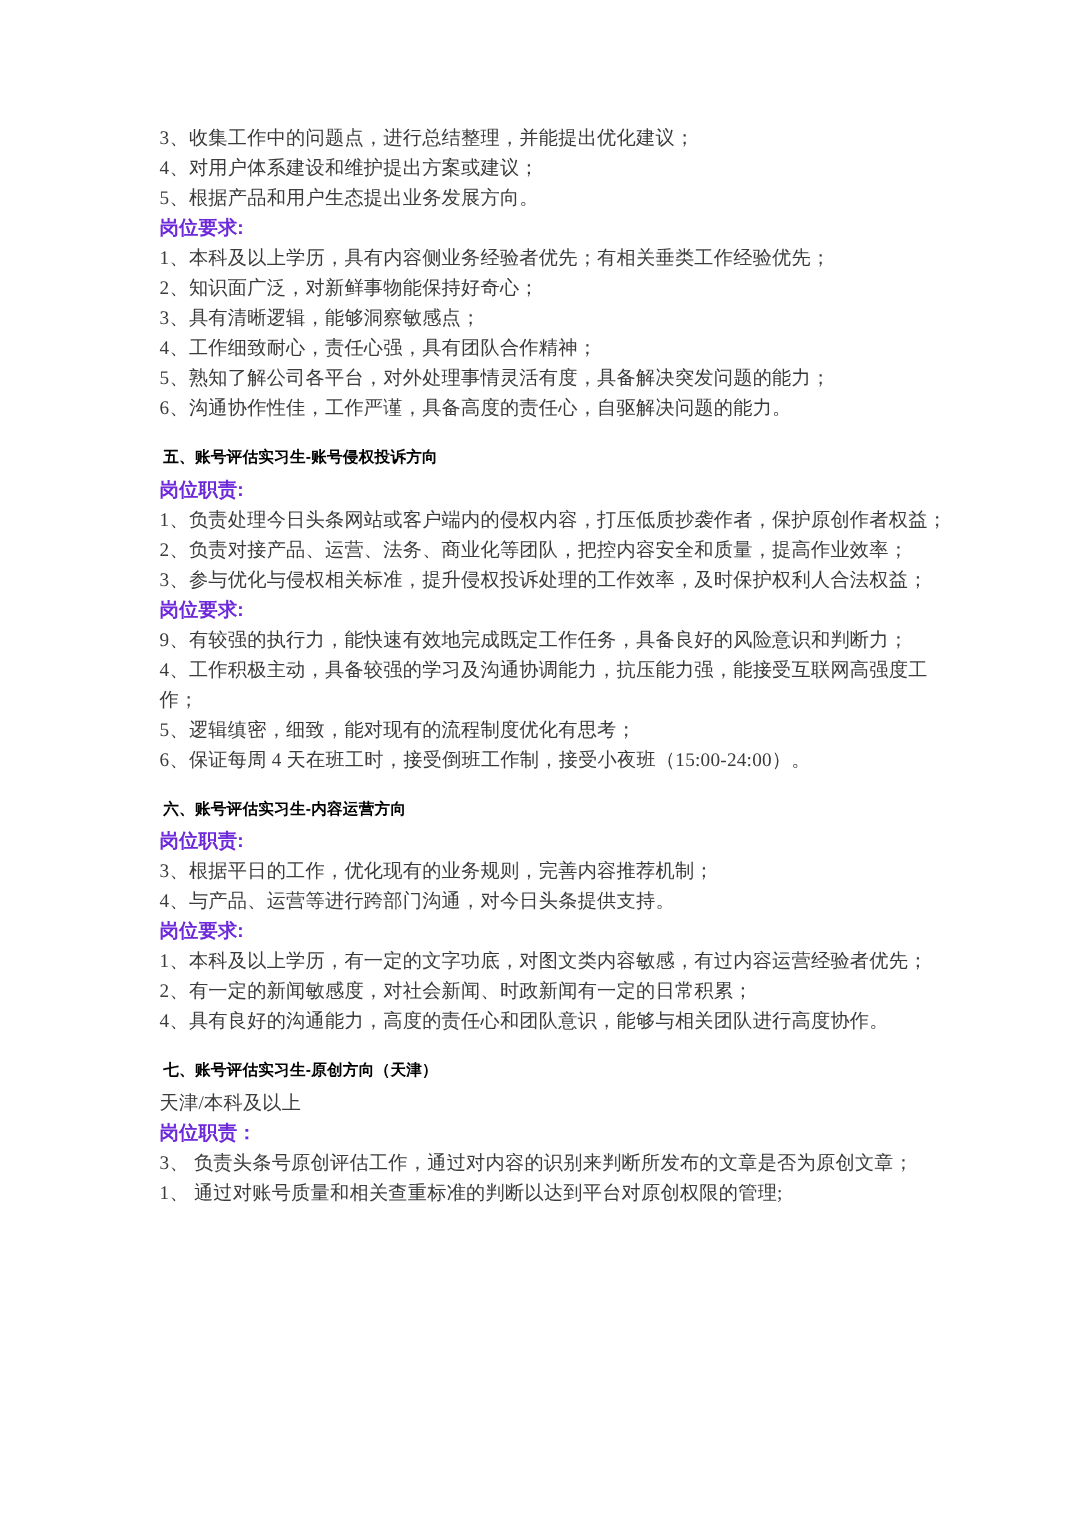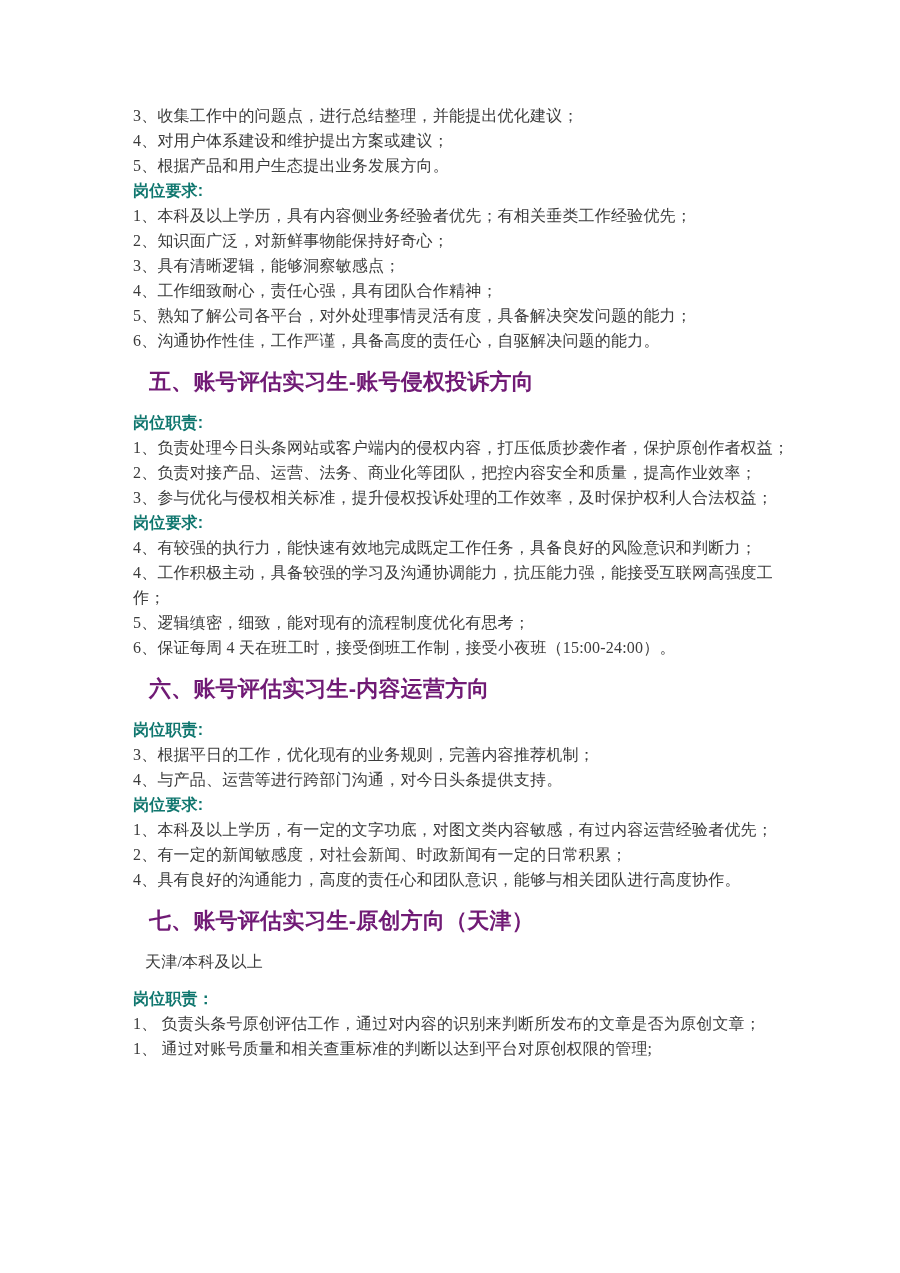--- a/index.html
+++ b/index.html
@@ -24,36 +24,36 @@
     font-size: 16px;
     line-height: 25px;
     color: #3b3b3b;
     letter-spacing: 0.2px;
   }
   .line {
     margin: 0;
   }
   .label {
     font-weight: 700;
-    color: #0f766e;
+    color: #6d28d9;
     font-family: "Liberation Sans", "DejaVu Sans", sans-serif;
   }
   .section {
     margin-top: 15px;
   }
   .heading {
-    margin: 16px;
-    font-size: 22px;
+    margin: 3px;
+    font-size: 13px;
     line-height: 25px;
     font-weight: 700;
-    color: #701a75;
+    color: #000000;
     font-family: "Liberation Sans", "DejaVu Sans", sans-serif;
   }
   .subtitle {
-    margin: 12px;
+    margin: 0;
   }
 </style>
 </head>
 <body>
 
 <div class="page">
   <div class="content">
 
     <div>
       <p class="line">3、收集工作中的问题点，进行总结整理，并能提出优化建议；</p>
@@ -73,21 +73,21 @@
     <div class="section">
       <h2 class="heading">五、账号评估实习生-账号侵权投诉方向</h2>
       <p class="line label">岗位职责:</p>
       <div>
         <p class="line">1、负责处理今日头条网站或客户端内的侵权内容，打压低质抄袭作者，保护原创作者权益；</p>
         <p class="line">2、负责对接产品、运营、法务、商业化等团队，把控内容安全和质量，提高作业效率；</p>
         <p class="line">3、参与优化与侵权相关标准，提升侵权投诉处理的工作效率，及时保护权利人合法权益；</p>
       </div>
       <p class="line label">岗位要求:</p>
       <div>
-        <p class="line">4、有较强的执行力，能快速有效地完成既定工作任务，具备良好的风险意识和判断力；</p>
+        <p class="line">9、有较强的执行力，能快速有效地完成既定工作任务，具备良好的风险意识和判断力；</p>
         <p class="line">4、工作积极主动，具备较强的学习及沟通协调能力，抗压能力强，能接受互联网高强度工作；</p>
         <p class="line">5、逻辑缜密，细致，能对现有的流程制度优化有思考；</p>
         <p class="line">6、保证每周 4 天在班工时，接受倒班工作制，接受小夜班（15:00-24:00）。</p>
       </div>
     </div>
 
     <div class="section">
       <h2 class="heading">六、账号评估实习生-内容运营方向</h2>
       <p class="line label">岗位职责:</p>
       <div>
@@ -100,19 +100,19 @@
         <p class="line">2、有一定的新闻敏感度，对社会新闻、时政新闻有一定的日常积累；</p>
         <p class="line">4、具有良好的沟通能力，高度的责任心和团队意识，能够与相关团队进行高度协作。</p>
       </div>
     </div>
 
     <div class="section">
       <h2 class="heading">七、账号评估实习生-原创方向（天津）</h2>
       <p class="line subtitle">天津/本科及以上</p>
       <p class="line label">岗位职责：</p>
       <div>
-        <p class="line">1、 负责头条号原创评估工作，通过对内容的识别来判断所发布的文章是否为原创文章；</p>
+        <p class="line">3、 负责头条号原创评估工作，通过对内容的识别来判断所发布的文章是否为原创文章；</p>
         <p class="line">1、 通过对账号质量和相关查重标准的判断以达到平台对原创权限的管理;</p>
       </div>
     </div>
 
   </div>
 </div>
 
 </body></html>

